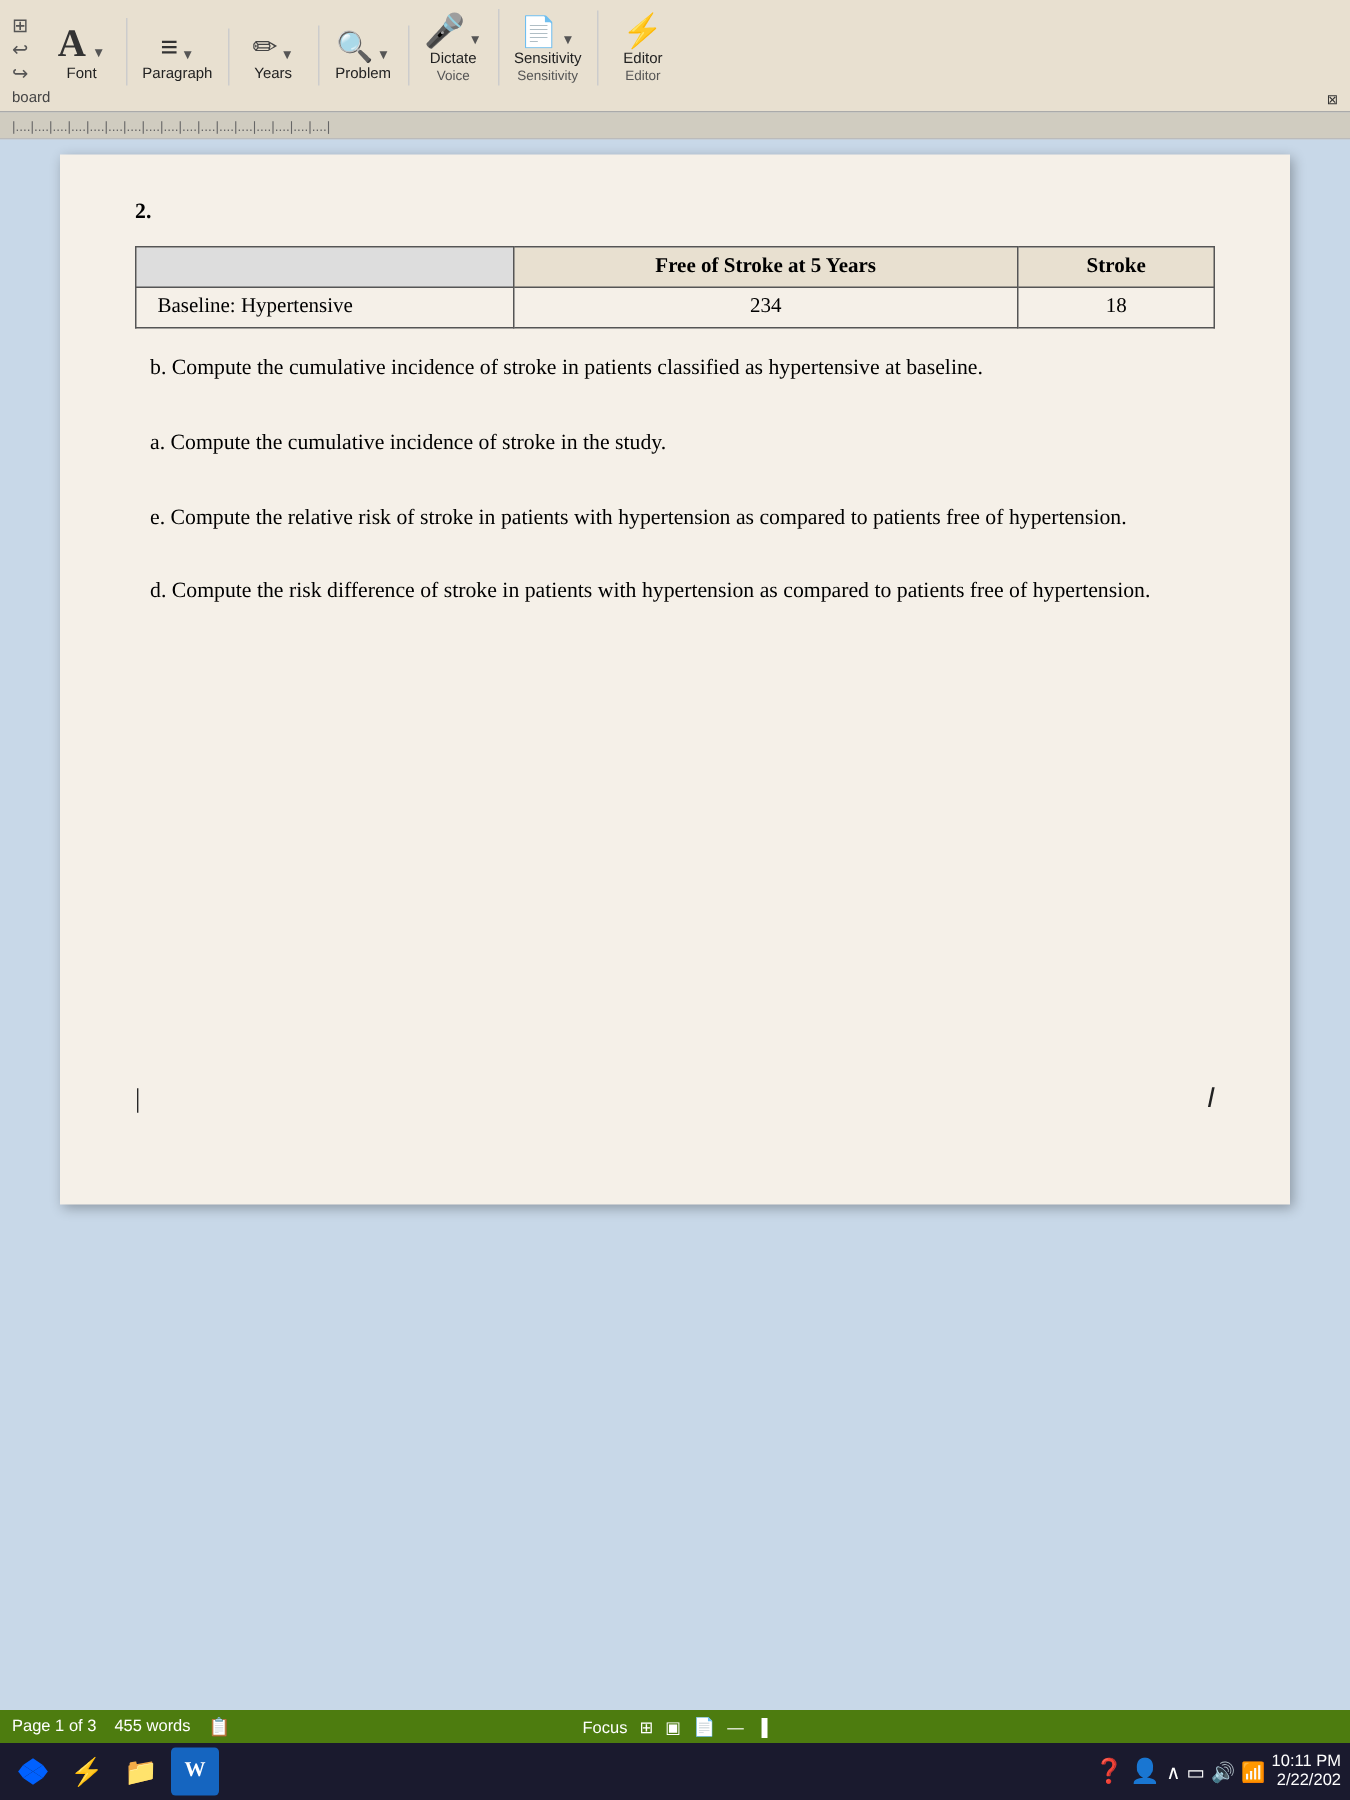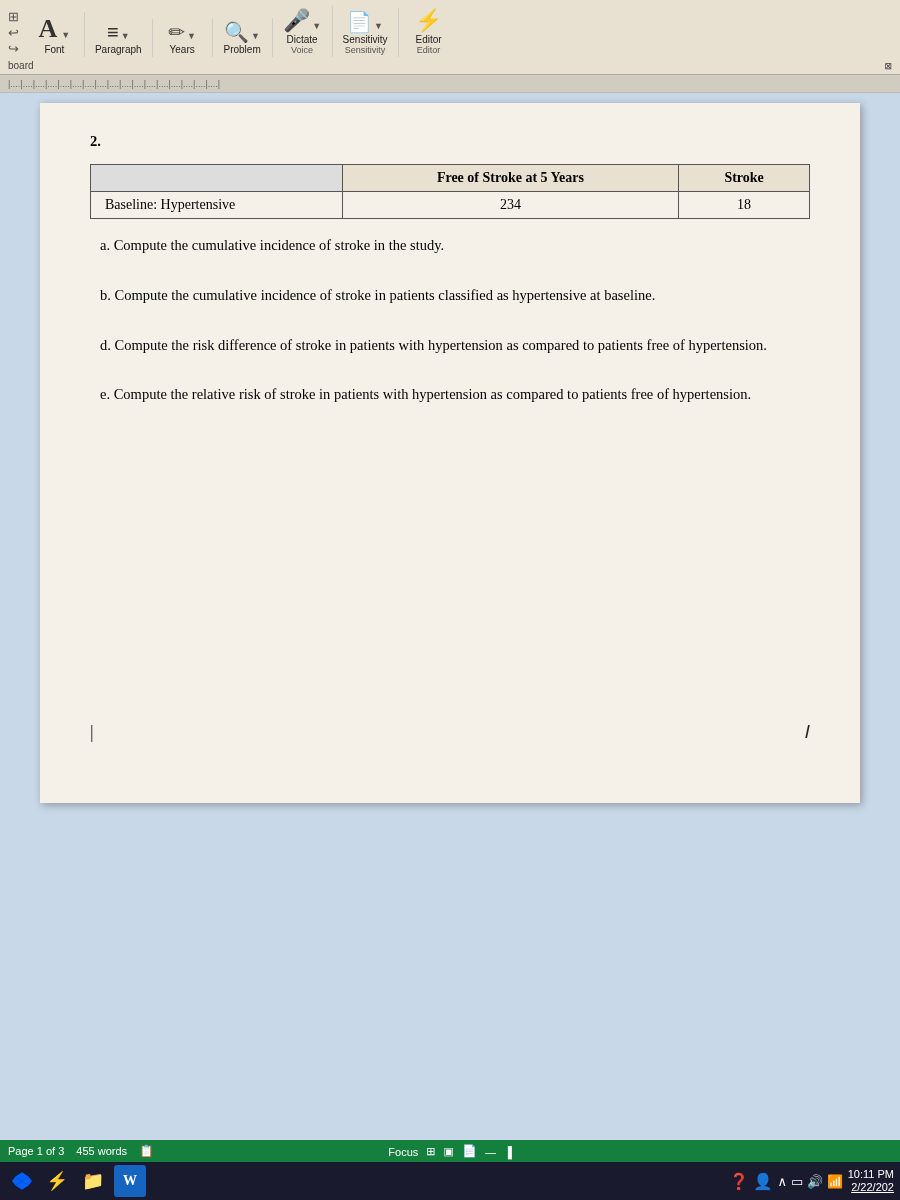--- a/index.html
+++ b/index.html
@@ -144,21 +144,21 @@
       font-family: 'Times New Roman';
     }
 
     
     .status-bar {
       position: absolute;
       bottom: 38px;
       left: 0;
       right: 0;
       height: 22px;
-      background: #15803d;
+      background: #4d7c0f;
       display: flex;
       align-items: center;
       padding: 0 8px;
       gap: 12px;
       font-size: 11px;
       font-family: Arial, sans-serif;
       color: #fff;
     }
     .status-center {
       position: absolute;
@@ -323,38 +323,38 @@
       <tbody>
         <tr>
           <td class="row-label">Baseline: Hypertensive</td>
           <td>234</td>
           <td>18</td>
         </tr>
       </tbody>
     </table>
 
     <div class="sub-question">
+      <span>b. </span>
+      <span>Compute the cumulative incidence of stroke in patients classified as hypertensive at baseline.</span>
+    </div>
+
+    <div class="sub-question">
       <span style="font-weight:normal;">a. </span>
       <span>Compute the cumulative incidence of stroke in the study.</span>
     </div>
 
+
     <div class="sub-question">
-      <span>b. </span>
-      <span>Compute the cumulative incidence of stroke in patients classified as hypertensive at baseline.</span>
-    </div>
-
+      <span>e. </span>
+      <span>Compute the relative risk of stroke in patients with hypertension as compared to patients free of hypertension.</span>
+    </div>
 
     <div class="sub-question">
       <span>d. </span>
       <span>Compute the risk difference of stroke in patients with hypertension as compared to patients free of hypertension.</span>
-    </div>
-
-    <div class="sub-question">
-      <span>e. </span>
-      <span>Compute the relative risk of stroke in patients with hypertension as compared to patients free of hypertension.</span>
     </div>
 
     <div class="cursor-line">|</div>
 
     <div class="cursor-right">𝐼</div>
   </div>
 </div>
 
 <div class="status-bar">
   <span>Page 1 of 3</span>
@@ -386,16 +386,16 @@
 
   <div class="taskbar-right">
     <span style="font-size:16px;cursor:pointer;">❓</span>
     <span style="font-size:16px;cursor:pointer;">👤</span>
     <span style="font-size:13px;">∧</span>
     <span style="font-size:13px;">▭</span>
     <span style="font-size:13px;cursor:pointer;">🔊</span>
     <span style="font-size:13px;">📶</span>
     <div class="taskbar-time">
       <div style="font-size:11px;color:#fff;">10:11 PM</div>
-      <div style="font-size:11px;color:#fff;text-decoration:underline;">2/22/202</div>
+      <div style="font-size:11px;color:#fff;">2/22/202</div>
     </div>
   </div>
 </div>
 
 </body></html>

